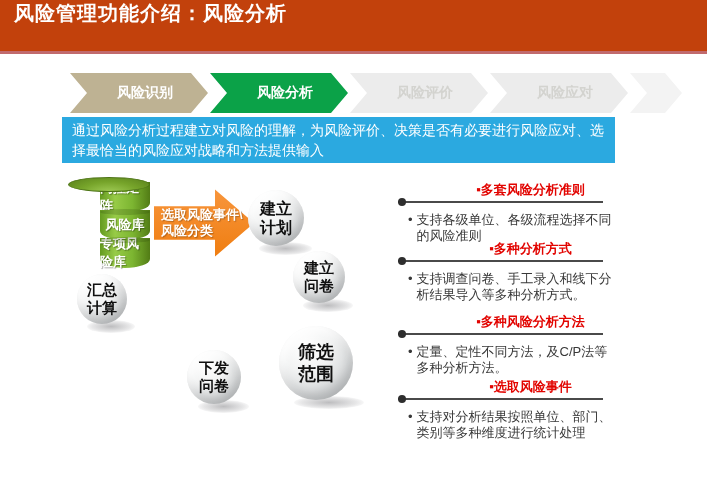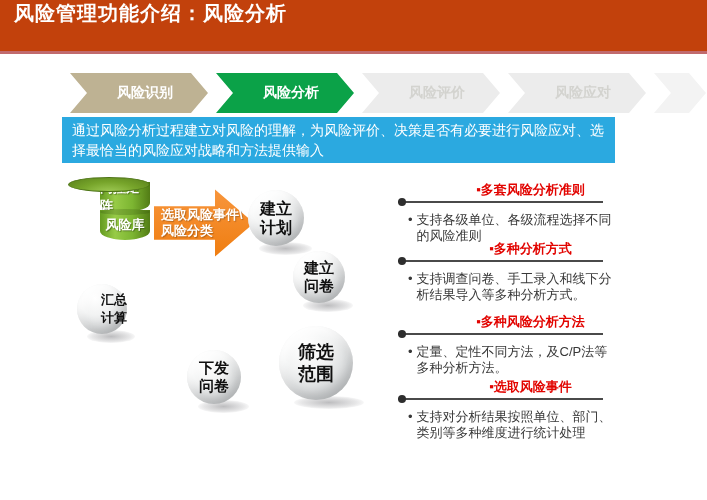--- a/index.html
+++ b/index.html
@@ -5,21 +5,21 @@
   html,body{margin:0;padding:0;background:#fff;}
   .slide{position:relative;width:707px;height:500px;background:#ffffff;overflow:hidden;
          font-family:"Liberation Sans","DejaVu Sans",sans-serif;z-index:0;}
 
   
   .hdr{position:absolute;top:0;left:0;width:707px;height:54px;background:#c2410c;
        border-bottom:3px solid #c16a6d;display:flex;align-items:flex-start;box-sizing:border-box;}
   .hdr-title{color:#ffffff;font-size:20px;font-weight:bold;padding-left:14px;letter-spacing:1px;}
 
   
-  .flow{position:absolute;top:73px;left:70px;height:36px;display:flex;gap:8px;}
+  .flow{position:absolute;top:73px;left:70px;height:36px;display:flex;gap:2px;}
   .chev{width:138px;height:40px;display:flex;align-items:center;justify-content:center;
         font-size:14px;font-weight:bold;padding-left:12px;box-sizing:border-box;
         clip-path:polygon(0 0,calc(100% - 17px) 0,100% 50%,calc(100% - 17px) 100%,0 100%,17px 50%);}
   .chev-0{background:#beb293;color:#ffffff;}
   .chev-1{background:#0ba248;color:#ffffff;}
   .chev-2,.chev-3{background:#ececec;color:#d3d3cf;}
   .chev-ghost{width:52px;background:#f3f3f3;}
 
   
   .banner{position:absolute;top:117px;left:62px;width:553px;height:46px;background:#2ba9e0;
@@ -53,21 +53,21 @@
         box-shadow:inset -4px -7px 10px rgba(0,0,0,.10),inset 4px 7px 9px rgba(255,255,255,.85);}
   .ball::after{content:'';position:absolute;left:20%;bottom:-9px;width:95%;height:13px;border-radius:50%;
         background:radial-gradient(ellipse at center,rgba(90,90,95,.40) 0%,rgba(120,120,125,.18) 55%,transparent 78%);
         z-index:-1;}
   .ball-label{text-align:center;font-weight:bold;color:#101010;white-space:pre-line;}
   .ball-jl{left:248px;top:190px;width:56px;height:56px;font-size:16px;line-height:19px;}
   .ball-jw{left:293px;top:251px;width:52px;height:52px;font-size:15px;line-height:18px;}
   .ball-sf{left:279px;top:326px;width:74px;height:74px;font-size:18px;line-height:22px;}
   .ball-xf{left:187px;top:350px;width:54px;height:54px;font-size:15px;line-height:18px;}
   .ball-dj{left:125px;top:333px;width:48px;height:48px;font-size:16px;line-height:18px;}
-  .ball-hz{left:77px;top:284px;width:50px;height:50px;font-size:13px;line-height:18px;justify-content:flex-end;}
+  .ball-hz{left:77px;top:274px;width:50px;height:50px;font-size:15px;line-height:18px;}
 
   
   .features{position:absolute;left:398px;top:182px;width:250px;height:300px;}
   .feature{position:absolute;left:0;width:240px;}
   .feature-0{top:0;}.feature-1{top:59px;}.feature-2{top:132px;}.feature-3{top:197px;}
   .f-title{width:205px;text-align:center;transform:translateX(30px);color:#e20400;
            font-weight:bold;font-size:13px;line-height:16px;}
   .f-line{position:relative;width:205px;height:2px;background:#4a4a4a;margin-top:3px;}
   .f-dot{position:absolute;left:0;top:-3px;width:8px;height:8px;background:#2e2e2e;border-radius:50%;}
   .f-body{display:flex;margin:9px 0 0 10px;width:208px;font-size:13px;line-height:16px;color:#383838;}
@@ -103,20 +103,23 @@
   </div>
 
   <div class="db">
     <div class="db-cap"></div>
     <div class="db-seg">
       <span>内控矩阵</span>
     </div>
     <div class="db-seg">
       <span>风险库</span>
     </div>
+    <div class="db-seg">
+      <span>专项风险库</span>
+    </div>
   </div>
 
   <div class="arrow">
     <div class="arrow-shape"></div>
     <div class="arrow-label">选取风险事件\
 风险分类</div>
   </div>
 
   <div class="ball ball-jl">
     <span class="ball-label">建立

